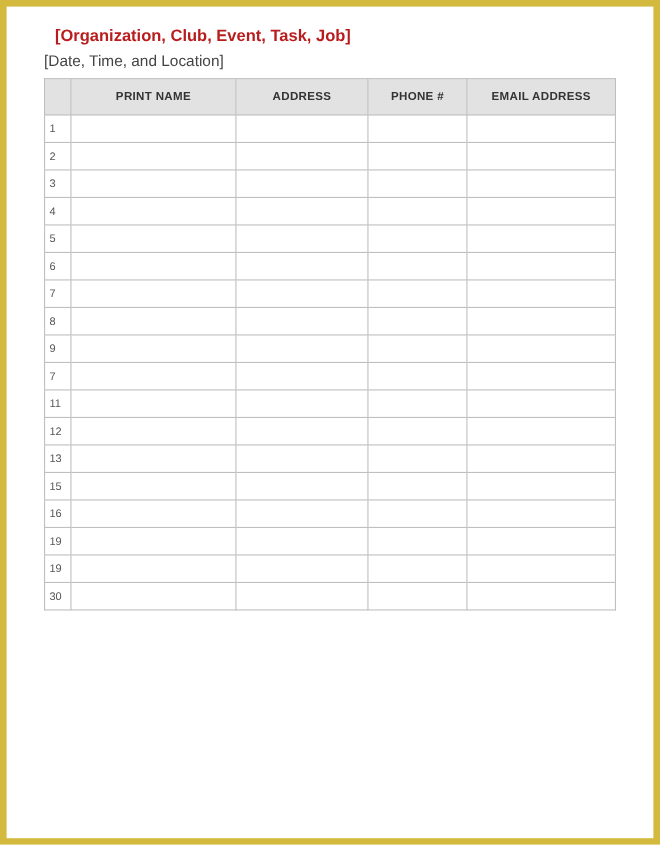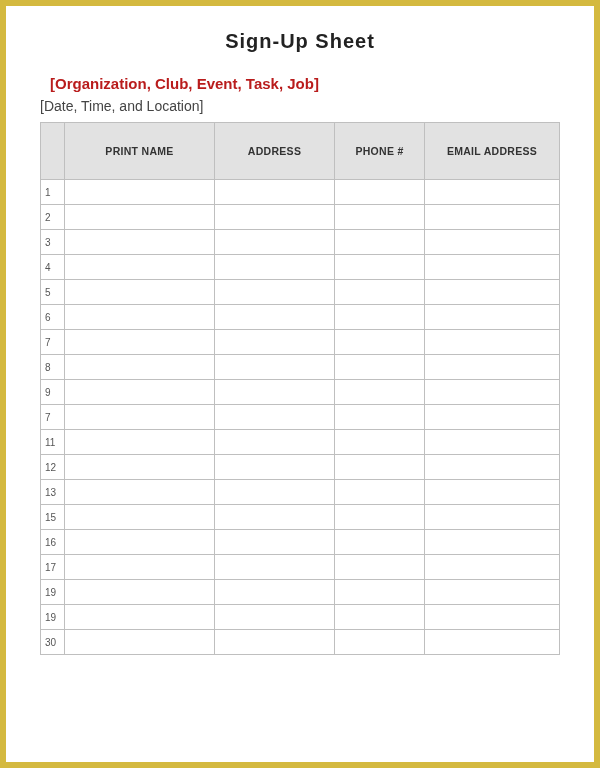--- a/index.html
+++ b/index.html
@@ -49,21 +49,21 @@
       width: 100%;
       border-collapse: collapse;
       table-layout: fixed;
     }
     table.signup th {
       background: #e2e2e2;
       font-size: 10.5px;
       font-weight: bold;
       letter-spacing: 0.3px;
       color: #333;
-      padding: 22px 4px;
+      padding: 10px 4px;
       border: 1px solid #bfbfbf;
       text-align: center;
     }
     table.signup td {
       border: 1px solid #bfbfbf;
       height: 25px;
       padding: 0 4px;
       font-size: 10px;
       color: #555;
       vertical-align: middle;
@@ -75,21 +75,20 @@
     .col-phone { width: 90px; }
     .col-email { width: auto; }
     table.signup th.col-num { background: #e2e2e2; }
     table.signup td.rnum { text-align: left; padding-left: 4px; }
   </style>
 </head>
 <body>
 
 <div class="page-border">
 
-  <h1 class="title">Sign-Up  Sheet</h1>
 
   <div class="meta-line">[Organization, Club, Event, Task, Job]</div>
   <div class="meta-line-2">[Date, Time, and Location]</div>
 
   <table class="signup">
     <thead>
       <tr>
         <th class="col-num"></th>
         <th class="col-name">PRINT NAME</th>
         <th class="col-addr">ADDRESS</th>
@@ -197,27 +196,20 @@
           <td class="col-email"></td>
         </tr>
         <tr>
           <td class="col-num rnum">16</td>
           <td class="col-name"></td>
           <td class="col-addr"></td>
           <td class="col-phone"></td>
           <td class="col-email"></td>
         </tr>
         <tr>
-          <td class="col-num rnum">17</td>
-          <td class="col-name"></td>
-          <td class="col-addr"></td>
-          <td class="col-phone"></td>
-          <td class="col-email"></td>
-        </tr>
-        <tr>
           <td class="col-num rnum">19</td>
           <td class="col-name"></td>
           <td class="col-addr"></td>
           <td class="col-phone"></td>
           <td class="col-email"></td>
         </tr>
         <tr>
           <td class="col-num rnum">19</td>
           <td class="col-name"></td>
           <td class="col-addr"></td>

